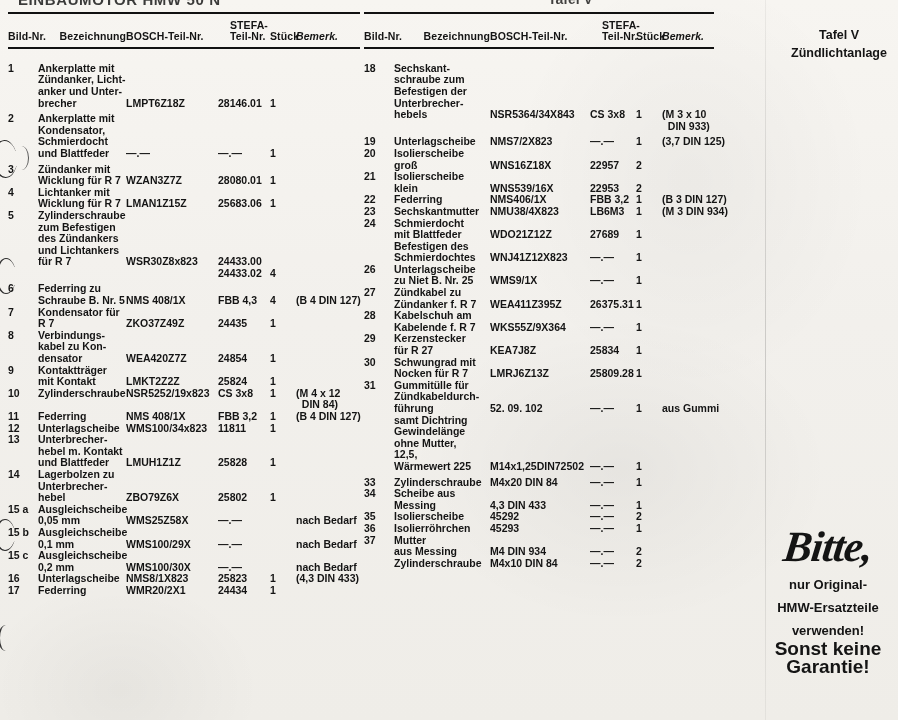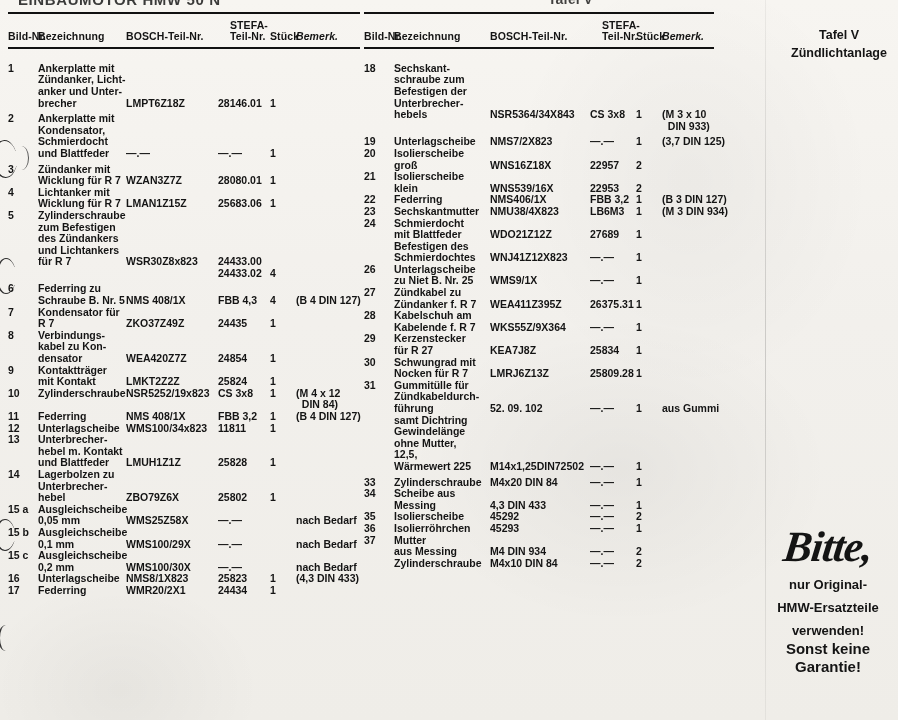--- a/index.html
+++ b/index.html
@@ -53,21 +53,21 @@
   .hdr{
     display:flex;align-items:flex-end;
     font-size:10.5px;font-weight:bold;letter-spacing:.1px;
     padding:2px 0 3px 0;
     white-space:nowrap;
   }
   .hdr .h-stack{line-height:1.02;}
   .hdr .h-stack span{display:block;margin-left:12px;}
 
   .c-num   {width:30px;flex:0 0 30px;}
-  .c-desc  {width:88px;flex:0 0 88px;}
+  .c-desc  {width:88px;flex:0 0 88px;text-align:right;}
   .c-bosch {width:92px;flex:0 0 92px;}
   .c-stefa {width:52px;flex:0 0 52px;}
   .c-stk   {width:26px;flex:0 0 26px;}
   .c-rem   {flex:1 1 auto;font-style:italic;}
 
   .rows{padding-top:14px;}
   .row{display:flex;font-size:10.5px;line-height:11.6px;white-space:nowrap;}
   .row .num{width:30px;flex:0 0 30px;font-weight:bold;}
   .row .desc{width:88px;flex:0 0 88px;font-weight:bold;}
   .row .bosch{width:92px;flex:0 0 92px;font-weight:bold;}
@@ -91,21 +91,21 @@
   }
   .ad .bitte{
     font-family:"Liberation Serif", serif;
     font-style:italic;font-weight:bold;
     font-size:43px;line-height:46px;
     letter-spacing:-1px;
     transform:skewX(-7deg);
     display:block;
   }
   .ad .l1,.ad .l2,.ad .l3{font-size:13px;font-weight:bold;line-height:17px;margin-top:6px;}
-  .ad .l4{font-size:15px;font-weight:bold;line-height:18px;margin-top:1px;}
+  .ad .l4{font-size:19px;font-weight:bold;line-height:18px;margin-top:1px;}
 
   
   .arc{position:absolute;border:0 solid #222;border-radius:50%;pointer-events:none;}
   .arc.a1{left:-7px;top:140px;width:22px;height:36px;border-left-width:2.4px;border-top-width:1px;border-bottom-width:1px;border-color:#2a2a2a;transform:rotate(-3deg);}
   .arc.a1b{left:14px;top:146px;width:14px;height:24px;border-right-width:1.2px;border-color:#555;}
   .arc.a2{left:-4px;top:258px;width:18px;height:34px;border-left-width:2px;border-top-width:.8px;border-bottom-width:.8px;border-color:#2f2f2f;}
   .arc.a3{left:-5px;top:519px;width:18px;height:30px;border-left-width:2.2px;border-top-width:.8px;border-bottom-width:.8px;border-color:#2a2a2a;}
   .arc.a4{left:-2px;top:625px;width:14px;height:26px;border-left-width:2px;border-color:#333;}
 </style>
 </head>

